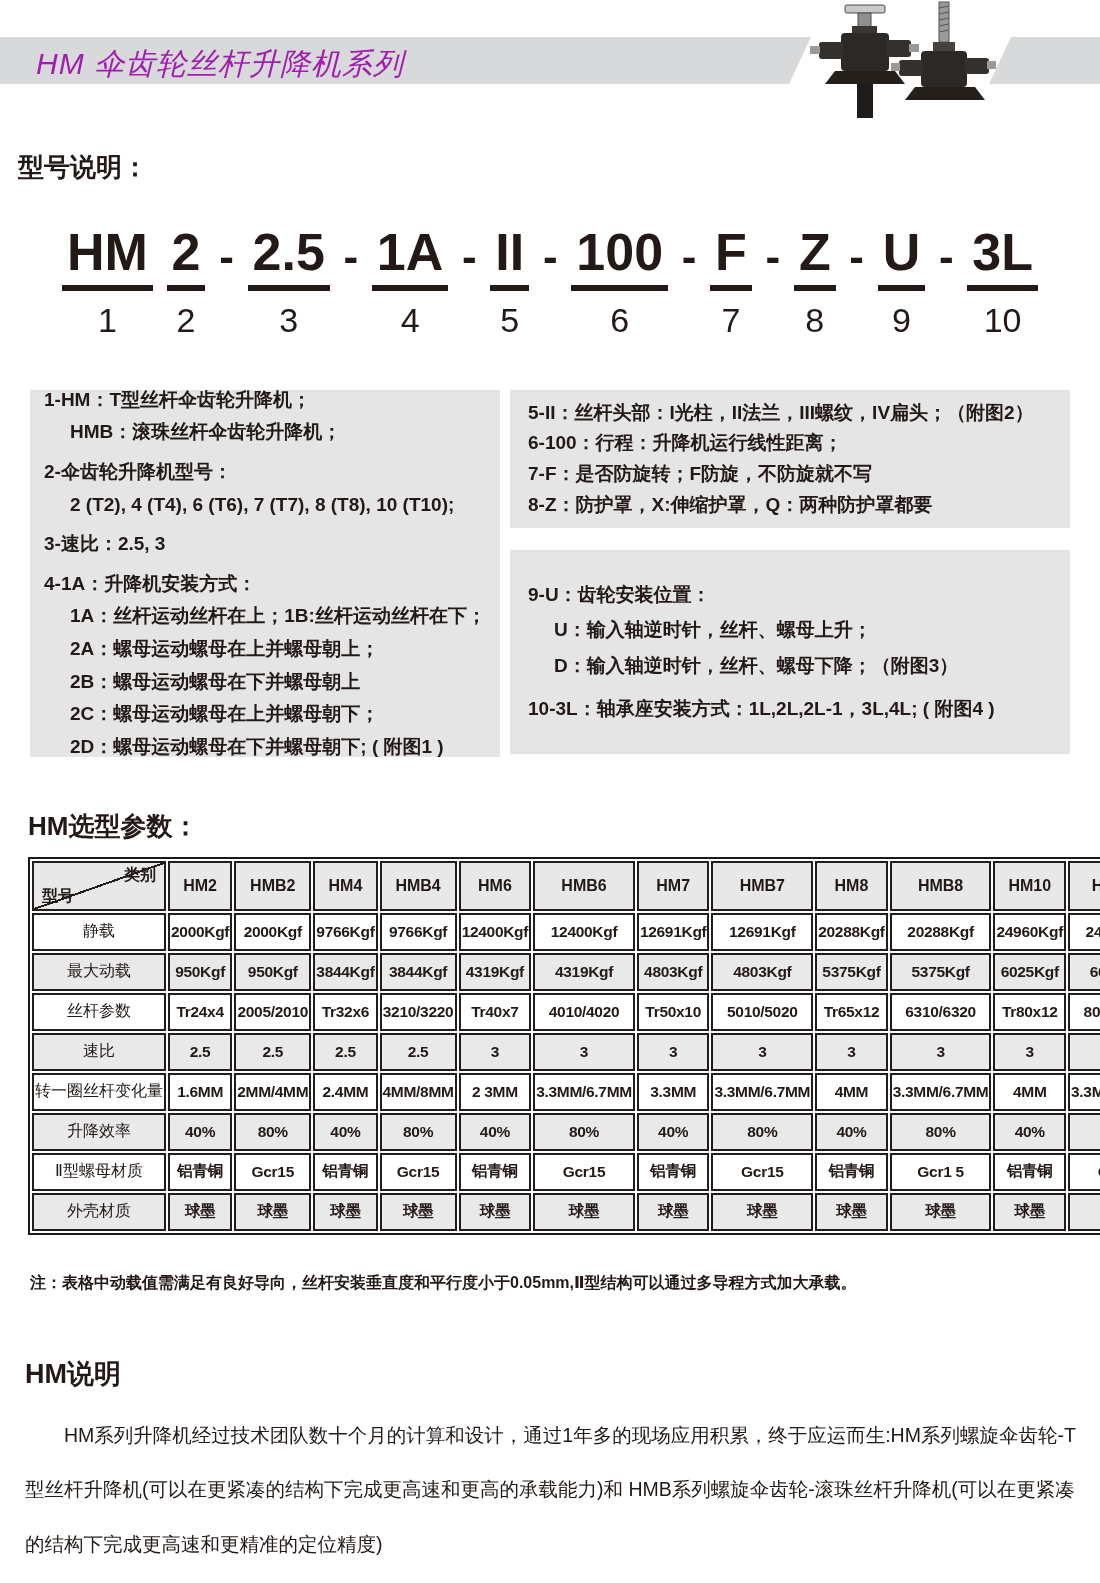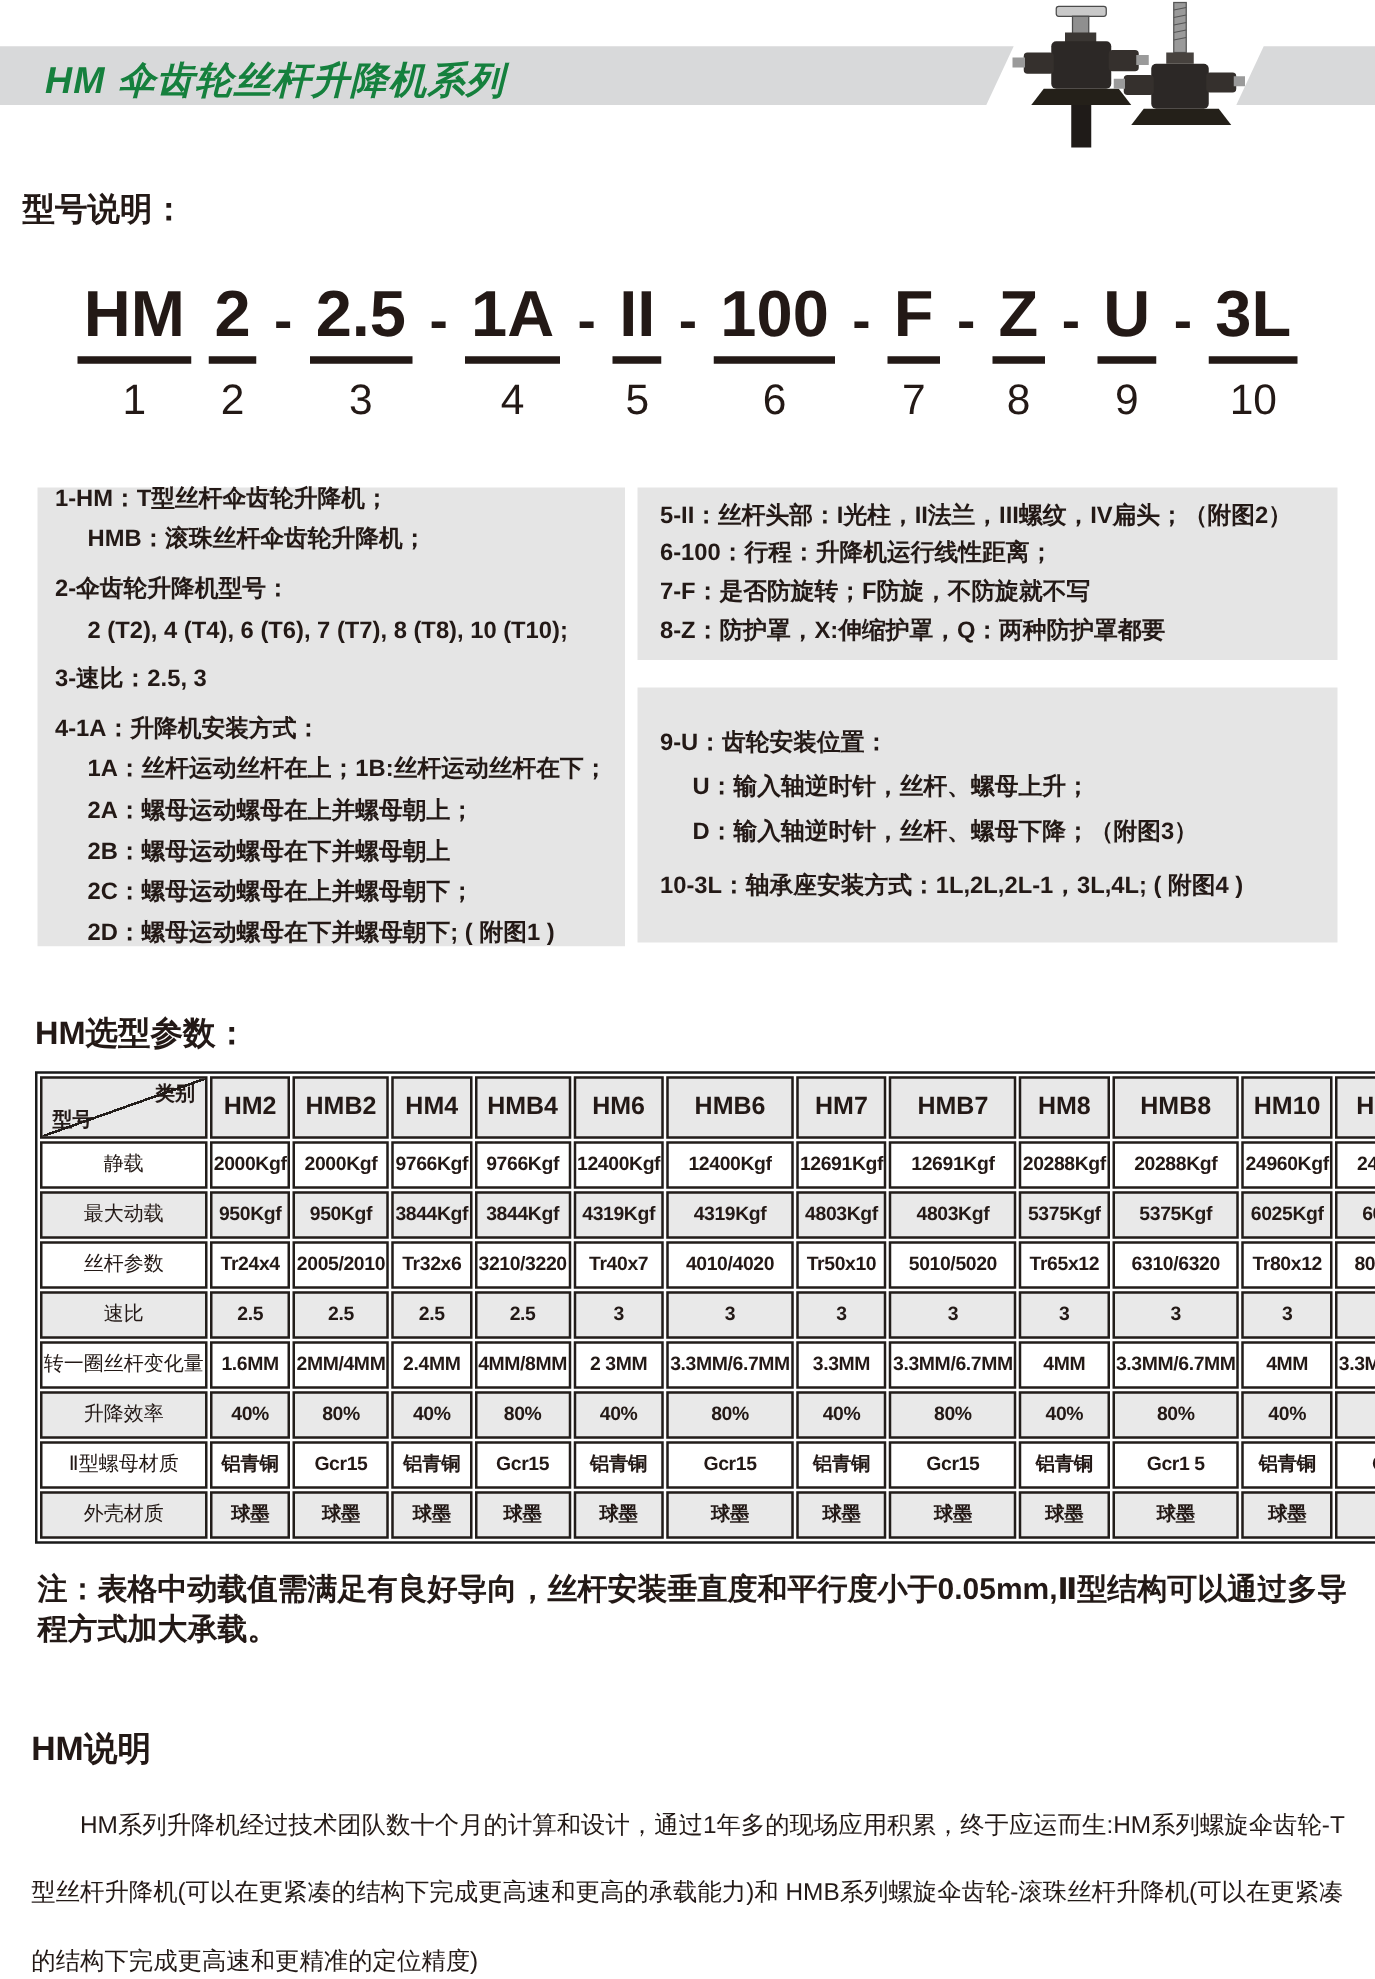--- a/index.html
+++ b/index.html
@@ -7,22 +7,22 @@
     width:1100px;height:1583px;position:relative;background:#ffffff;
     color:#231916;font-family:"Liberation Sans","DejaVu Sans",sans-serif;
     overflow:hidden;
   }
   
   .banner{position:relative;height:124px;overflow:hidden;}
   .band{position:absolute;top:37px;height:47px;background:#d8d9da;}
   .band-main{left:-60px;width:860px;transform:skewX(-25deg);}
   .band-right{left:1000px;width:180px;transform:skewX(-25deg);}
   .banner-title{
-    position:absolute;top:44px;left:36px;font-size:30px;font-weight:bold;
-    font-style:italic;letter-spacing:1px;color:#15803d;white-space:nowrap;
+    position:absolute;top:44px;left:36px;font-size:30px;font-weight:normal;
+    font-style:italic;letter-spacing:1px;color:#a21caf;white-space:nowrap;
   }
   .machines{position:absolute;left:805px;top:0;}
   
   .model-heading{margin:26px 0 0 18px;font-size:26px;font-weight:bold;}
   .code-row{display:flex;justify-content:space-between;align-items:flex-start;margin:40px 62px 0 62px;}
   .code-seg{text-align:center;}
   .code-text{font-size:52px;font-weight:bold;line-height:1.05;border-bottom:6px solid #231916;padding:0 5px 5px 5px;white-space:nowrap;}
   .code-num{font-size:34px;font-weight:normal;margin-top:10px;}
   .code-sep{font-size:44px;font-weight:bold;margin-top:8px;line-height:1.1;}
   
@@ -38,34 +38,34 @@
   
   .params-heading{margin:52px 0 13px 28px;font-size:26px;font-weight:bold;}
   .spec-table{
     margin-left:28px;border-collapse:separate;border-spacing:2px;
     table-layout:fixed;background:#ffffff;border:2px solid #1a1a1a;
   }
   .spec-table th,.spec-table td{
     border:2px solid #221d1a;text-align:center;vertical-align:middle;
     white-space:nowrap;overflow:visible;padding:4px 1px;
   }
-  .col-head{background:#e8e8e8;font-size:20px;font-weight:bold;height:38px;}
+  .col-head{background:#e8e8e8;font-size:16px;font-weight:bold;height:38px;}
   .corner{background:#e8e8e8;position:relative;height:38px;
     background-image:linear-gradient(to bottom right,transparent calc(50% - 1px),#221d1a calc(50% - 1px),#221d1a calc(50% + 1px),transparent calc(50% + 1px));}
   .corner span{position:absolute;font-size:16px;font-weight:bold;}
   .corner .c-top{top:2px;right:8px;}
   .corner .c-bot{bottom:2px;left:8px;}
   .row-head{text-align:left;padding-left:7px;font-size:16px;font-weight:normal;height:26px;}
   .cell{font-size:15.5px;font-weight:bold;letter-spacing:-0.3px;}
   .spec-table tbody tr:nth-child(odd) th,.spec-table tbody tr:nth-child(odd) td{background:#ffffff;}
   .spec-table tbody tr:nth-child(even) th,.spec-table tbody tr:nth-child(even) td{background:#e9e9e9;}
   col.c0{width:116px}col.c1{width:62px}col.c2{width:74px}col.c3{width:58px}
   col.c4{width:74px}col.c5{width:58px}col.c6{width:108px}col.c7{width:58px}
   col.c8{width:98px}col.c9{width:58px}col.c10{width:104px}col.c11{width:70px}col.c12{width:92px}
-  .table-note{margin:20px 0 0 30px;font-size:24px;font-weight:bold;}
+  .table-note{margin:38px 0 0 30px;font-size:16px;font-weight:bold;}
   
   .desc-heading{margin:62px 0 0 25px;font-size:27px;font-weight:bold;}
   .desc-para{margin:16px 20px 0 25px;font-size:19.5px;line-height:2.8;text-indent:2em;}
 </style>
 </head>
 <body>
 
 <div class="banner">
   <div class="band band-main"></div>
   <div class="band band-right"></div>

